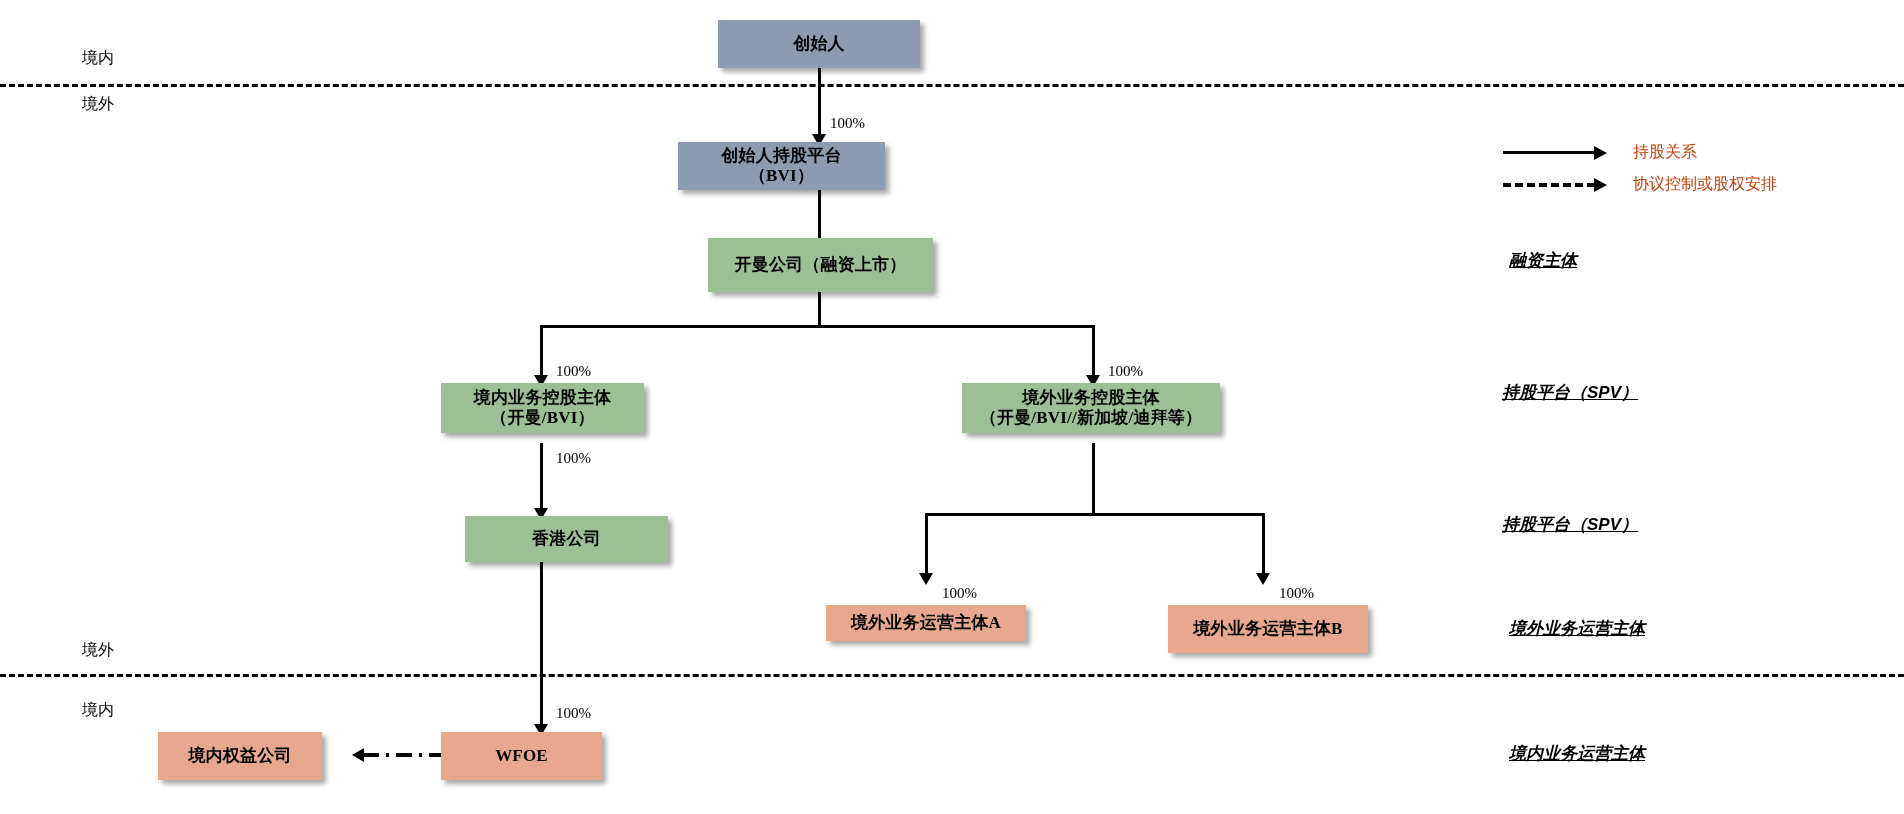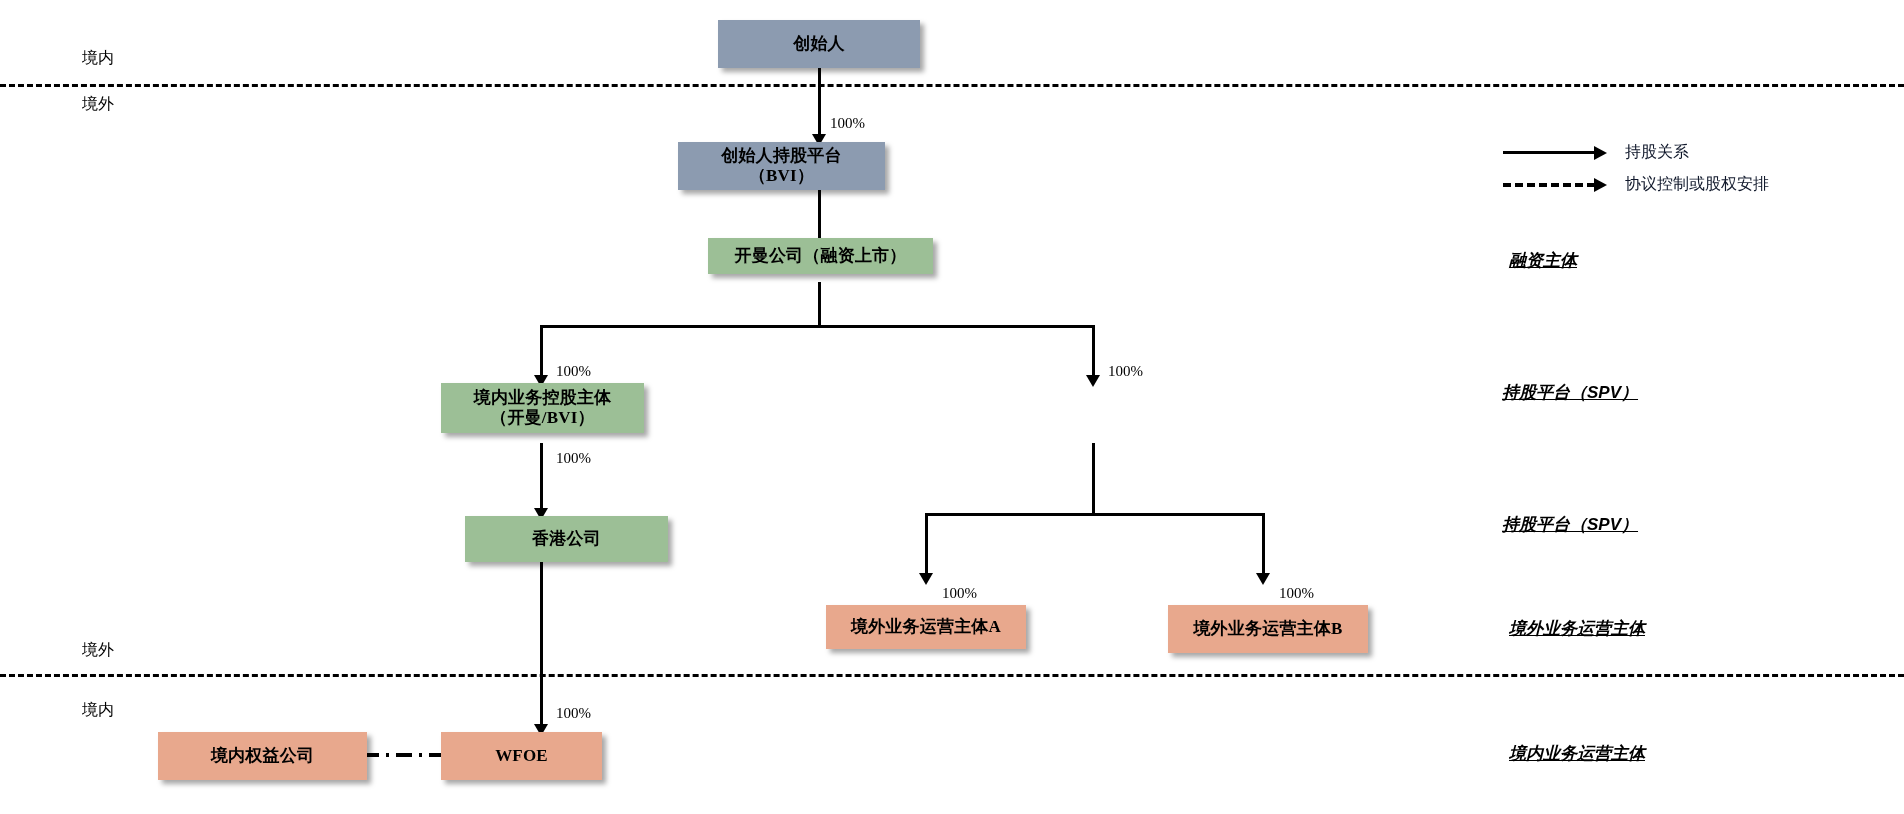--- a/index.html
+++ b/index.html
@@ -115,24 +115,24 @@
     border-top: 4px dashed #000000;
   }
   .legend-arrow {
     width: 0; height: 0;
     border-top: 7px solid transparent;
     border-bottom: 7px solid transparent;
     border-left: 13px solid #000000;
     margin-left: -1px;
   }
   .legend-text {
-    margin-left: 18px;
+    margin-left: 26px;
     font-size: 16px;
     font-family: "Liberation Sans", "DejaVu Sans", sans-serif;
-    color: #0f172a;
+    color: #c2410c;
     white-space: nowrap;
   }
 
   
   .tier-label {
     position: absolute;
     font-style: italic;
     font-weight: bold;
     font-size: 17px;
     text-decoration: underline;
@@ -194,33 +194,35 @@
   <div class="arrowhead left" style="left:352px; top:748px;"></div>
   <svg width="110" height="10" style="position:absolute; left:363px; top:750px; z-index:3;">
     <line x1="0" y1="5" x2="110" y2="5" stroke="#000000" stroke-width="4" stroke-dasharray="16,7,3,7"></line>
   </svg>
 
   <div class="node blue" style="left:718px; top:20px; width:202px; height:48px;">创始人</div>
 
   <div class="node blue" style="left:678px; top:142px; width:207px; height:48px;">创始人持股平台
 （BVI）</div>
 
-  <div class="node green" style="left:708px; top:238px; width:225px; height:36px;">开曼公司（融资上市）</div>
+  <div class="node green" style="left:708px; top:238px; width:225px; height:54px;">开曼公司（融资上市）</div>
 
   <div class="node green" style="left:441px; top:383px; width:203px; height:50px;">境内业务控股主体
 （开曼/BVI）</div>
 
+  <div class="node green" style="left:962px; top:383px; width:258px; height:50px;">境外业务控股主体
+（开曼/BVI//新加坡/迪拜等）</div>
 
   <div class="node green" style="left:441px; top:516px; width:203px; height:46px;margin-left:24px;">香港公司</div>
 
-  <div class="node salmon" style="left:826px; top:605px; width:200px; height:44px;">境外业务运营主体A</div>
+  <div class="node salmon" style="left:826px; top:605px; width:200px; height:36px;">境外业务运营主体A</div>
 
   <div class="node salmon" style="left:1168px; top:605px; width:200px; height:48px;">境外业务运营主体B</div>
 
-  <div class="node salmon" style="left:158px; top:732px; width:209px; height:48px;">境内权益公司</div>
+  <div class="node salmon" style="left:158px; top:732px; width:164px; height:48px;">境内权益公司</div>
 
   <div class="node salmon" style="left:441px; top:732px; width:161px; height:48px;">WFOE</div>
 
   <div class="legend-row" style="left:1503px; top:142px;">
     <div class="legend-line-solid"></div>
     <div class="legend-arrow"></div>
     <div class="legend-text">持股关系</div>
   </div>
 
   <div class="legend-row" style="left:1503px; top:174px;">

